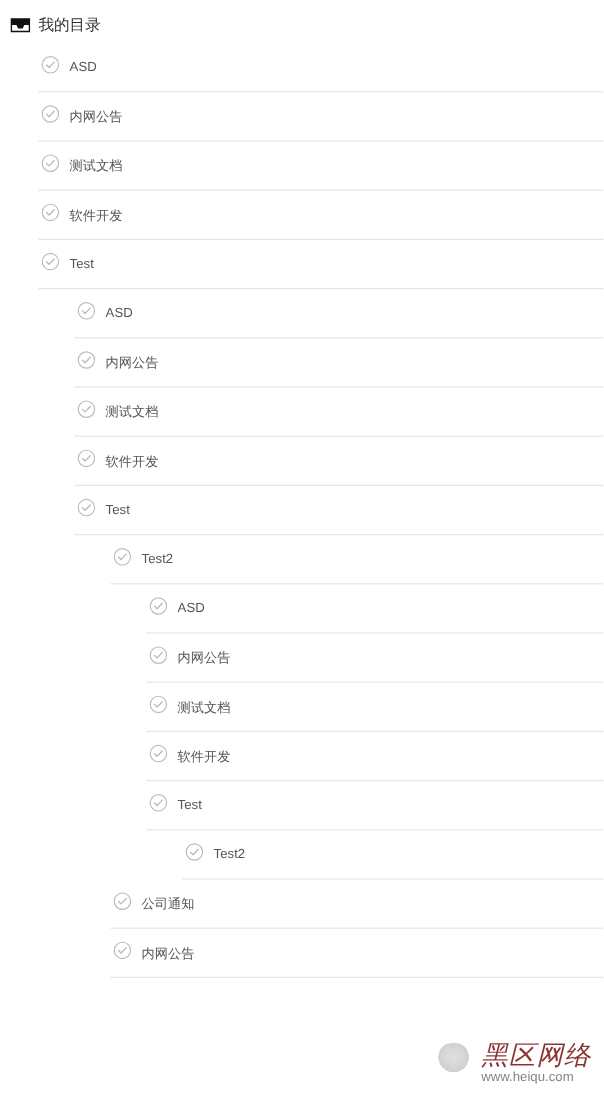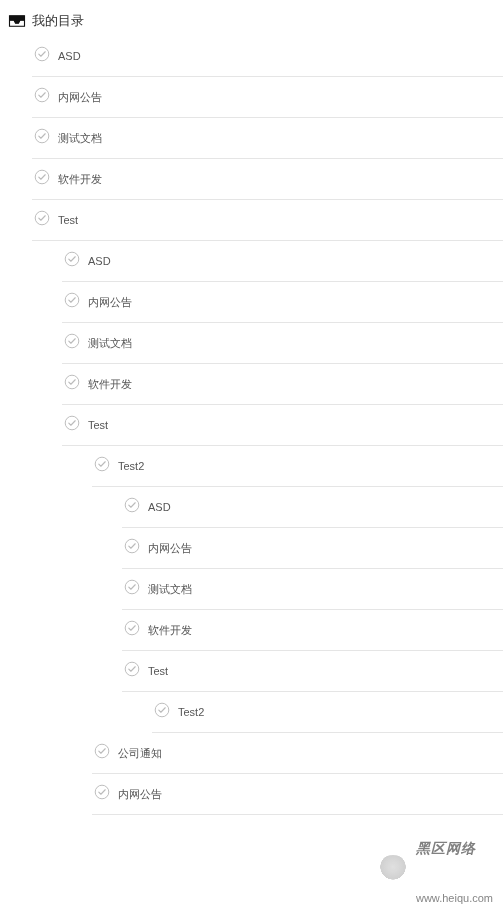--- a/index.html
+++ b/index.html
@@ -65,30 +65,29 @@
       height: 34px;
       background: radial-gradient(circle at 50% 35%, #ddd 0, #ccc 45%, transparent 46%);
       border-radius: 50%;
     }
     .watermark-txt {
       display: flex;
       flex-direction: column;
       line-height: 1.1;
     }
     .watermark-cn {
-      font-size: 14px;
-      font-weight: bold;
-      color: #737373;
+      font-size: 22px;
+      font-weight: normal;
+      color: #7f1d1d;
       font-style: italic;
       letter-spacing: 1px;
     }
     .watermark-url {
       font-size: 11px;
       color: #777;
-      margin-top: 36px;
     }
   </style>
 </head>
 <body>
 
 <div class="tree-root">
   <div class="root-header">
     <span class="root-icon">
       <svg viewBox="0 0 24 18" width="18" height="14">
         <path d="M2 2 L22 2 L22 16 L2 16 Z" fill="#111"></path>

